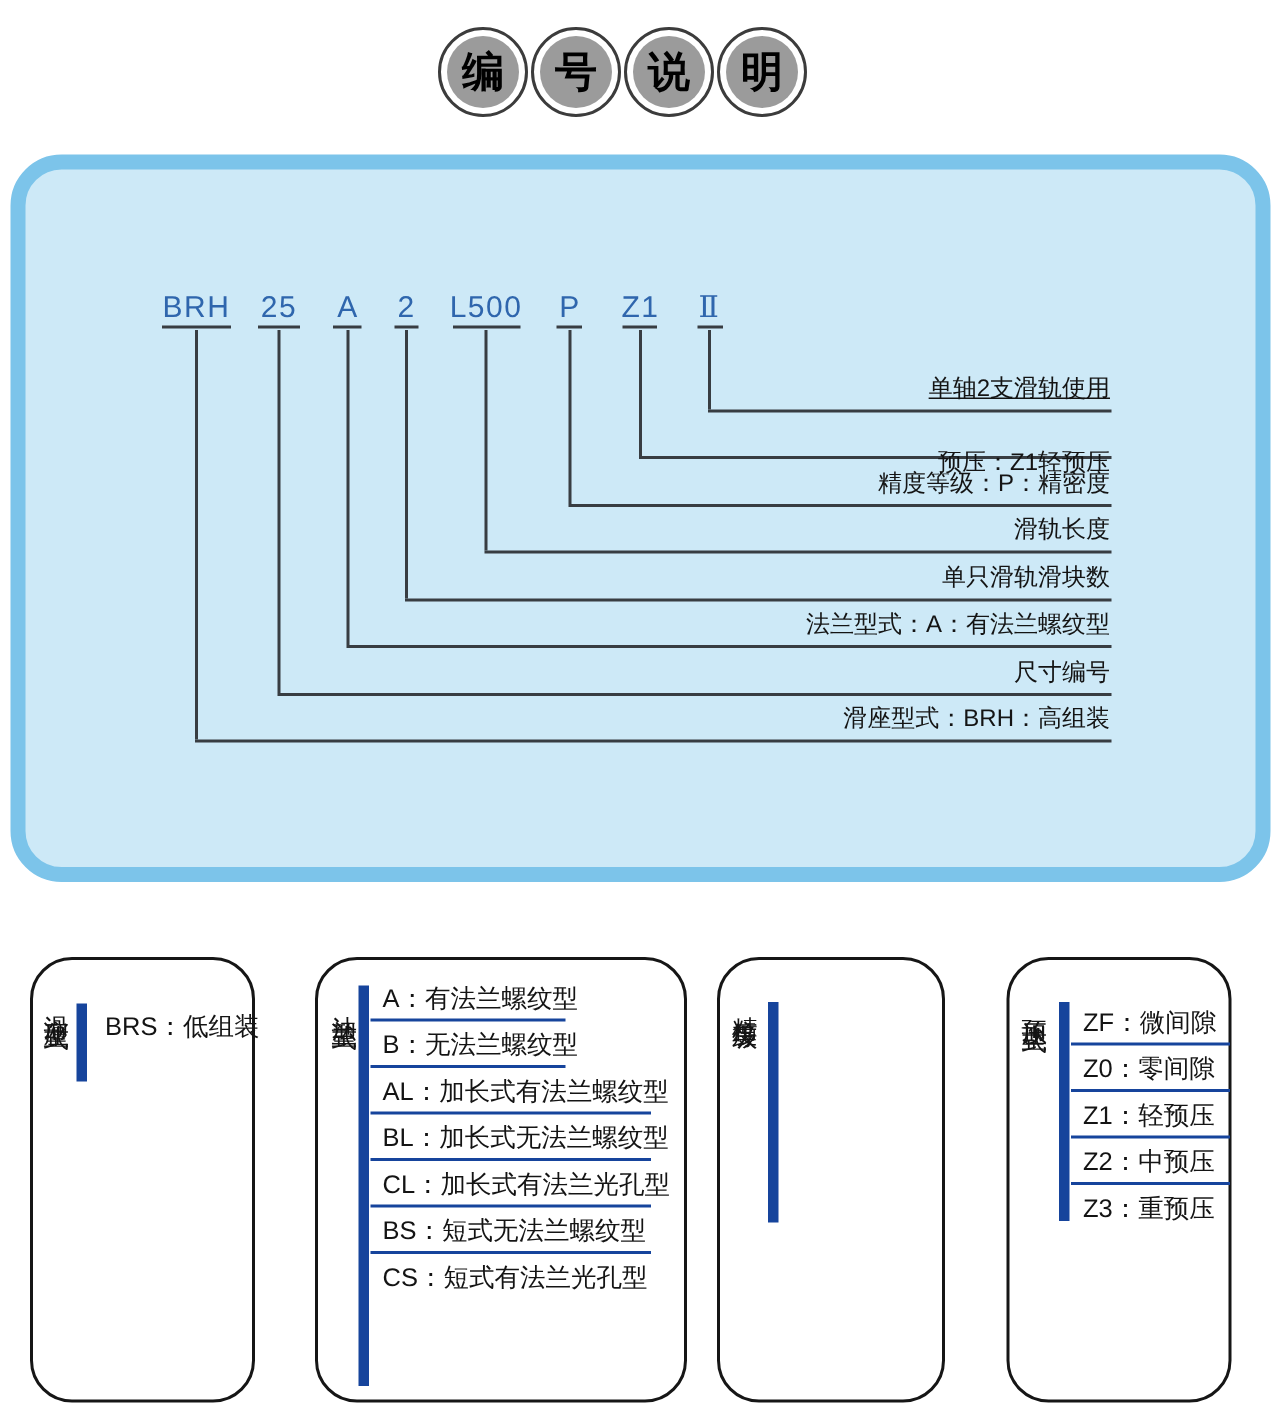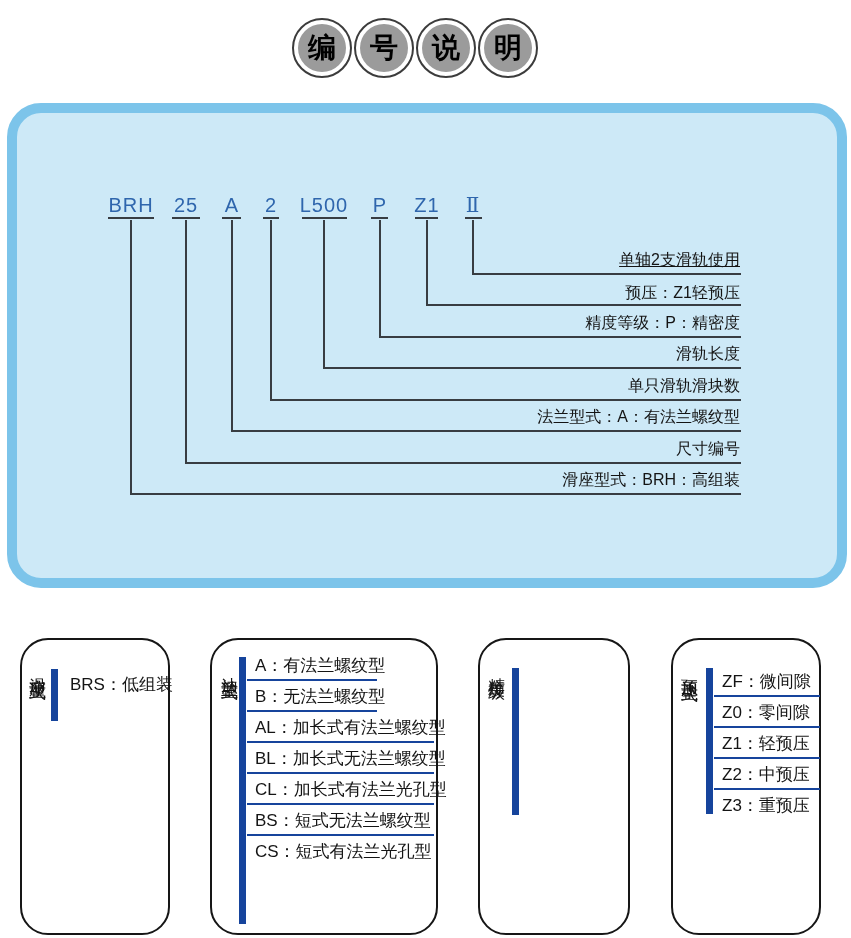--- a/index.html
+++ b/index.html
@@ -99,37 +99,37 @@
   <span class="code-text" style="left:380px;">P</span>
   <div class="code-underline" style="left:371px;width:17px;"></div>
   <div class="vline" style="left:379px;height:116px;"></div>
   <div class="hline" style="left:379px;top:336px;width:362px;"></div>
   <div class="callout-label" style="top:314px;">精度等级：P：精密度</div>
 
   <span class="code-text" style="left:427px;">Z1</span>
   <div class="code-underline" style="left:415px;width:23px;"></div>
   <div class="vline" style="left:426px;height:84px;"></div>
   <div class="hline" style="left:426px;top:304px;width:315px;"></div>
-  <div class="callout-label" style="top:284px;text-align:center;">预压：Z1轻预压</div>
+  <div class="callout-label" style="top:300px;text-align:center;">预压：Z1轻预压</div>
 
   <span class="code-text code-serif" style="left:473px;">Ⅱ</span>
   <div class="code-underline" style="left:465px;width:17px;"></div>
   <div class="vline" style="left:472px;height:53px;"></div>
   <div class="hline" style="left:472px;top:273px;width:269px;"></div>
   <div class="callout-label" style="top:251px;text-decoration:underline;">单轴2支滑轨使用</div>
 
   <div class="lbox" style="left:20px;width:150px;">
     <div class="lbox-title" style="left:6px;top:24px;">滑座型式</div>
     <div class="lbar" style="left:29px;top:29px;height:52px;"></div>
     <div class="lrows" style="left:38px;top:29px;">
       <div class="lrow" style="padding-left:10px;">BRS：低组装</div>
     </div>
   </div>
 
-  <div class="lbox" style="left:210px;width:228px;">
+  <div class="lbox" style="left:210px;width:248px;">
     <div class="lbox-title" style="left:8px;top:24px;">法兰型式</div>
     <div class="lbar" style="left:27px;top:17px;height:267px;"></div>
     <div class="lrows" style="left:35px;top:10px;">
       <div class="lrow divided" style="--dw:130px;">A：有法兰螺纹型</div>
       <div class="lrow divided" style="--dw:130px;">B：无法兰螺纹型</div>
       <div class="lrow divided" style="--dw:187px;">AL：加长式有法兰螺纹型</div>
       <div class="lrow divided" style="--dw:187px;">BL：加长式无法兰螺纹型</div>
       <div class="lrow divided" style="--dw:187px;">CL：加长式有法兰光孔型</div>
       <div class="lrow divided" style="--dw:187px;">BS：短式无法兰螺纹型</div>
       <div class="lrow">CS：短式有法兰光孔型</div>

